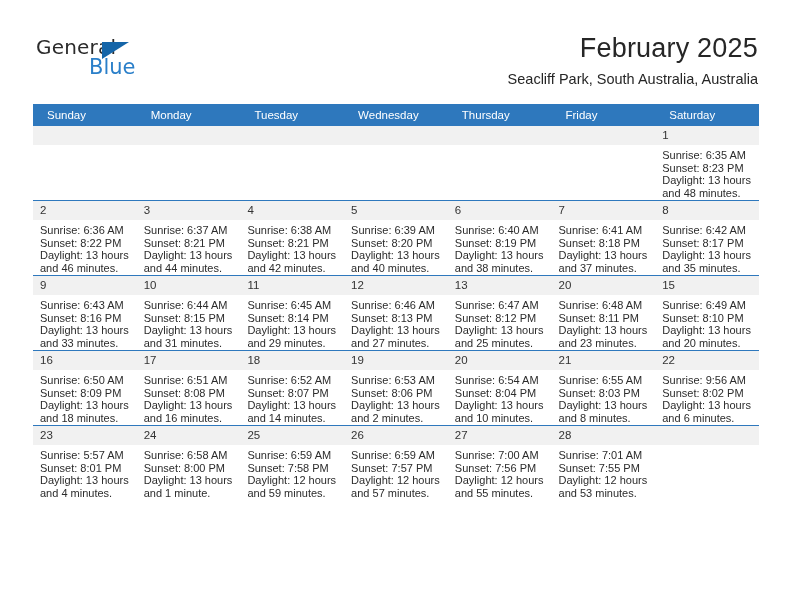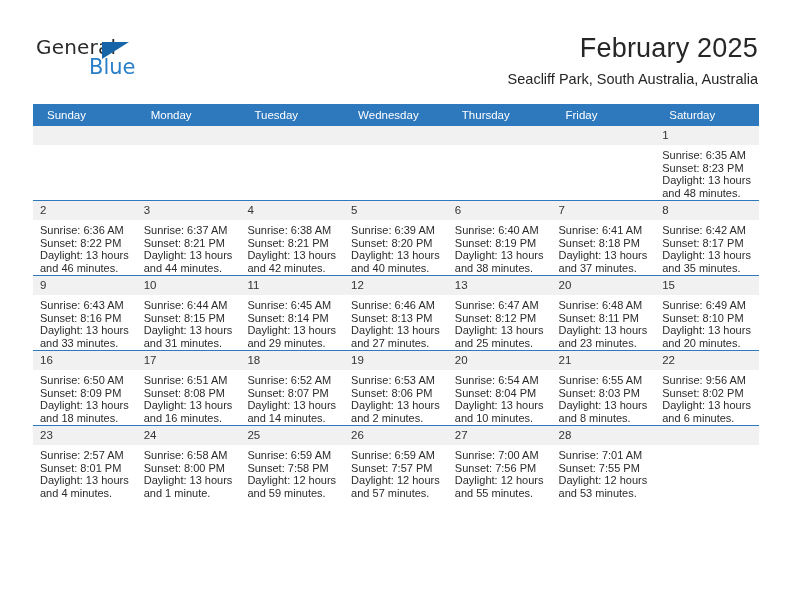--- a/index.html
+++ b/index.html
@@ -392,21 +392,21 @@
               <div>Sunset: 8:02 PM</div>
               <div>Daylight: 13 hours</div>
               <div>and 6 minutes.</div>
             </div>
           </td>
         </tr>
         <tr class="row-sep">
           <td>
             <div class="daynum">23</div>
             <div class="cell-body">
-              <div>Sunrise: 2:57 AM</div>
+              <div>Sunrise: 5:57 AM</div>
               <div>Sunset: 8:01 PM</div>
               <div>Daylight: 13 hours</div>
               <div>and 4 minutes.</div>
             </div>
           </td>
           <td>
             <div class="daynum">24</div>
             <div class="cell-body">
               <div>Sunrise: 6:58 AM</div>
               <div>Sunset: 8:00 PM</div>

